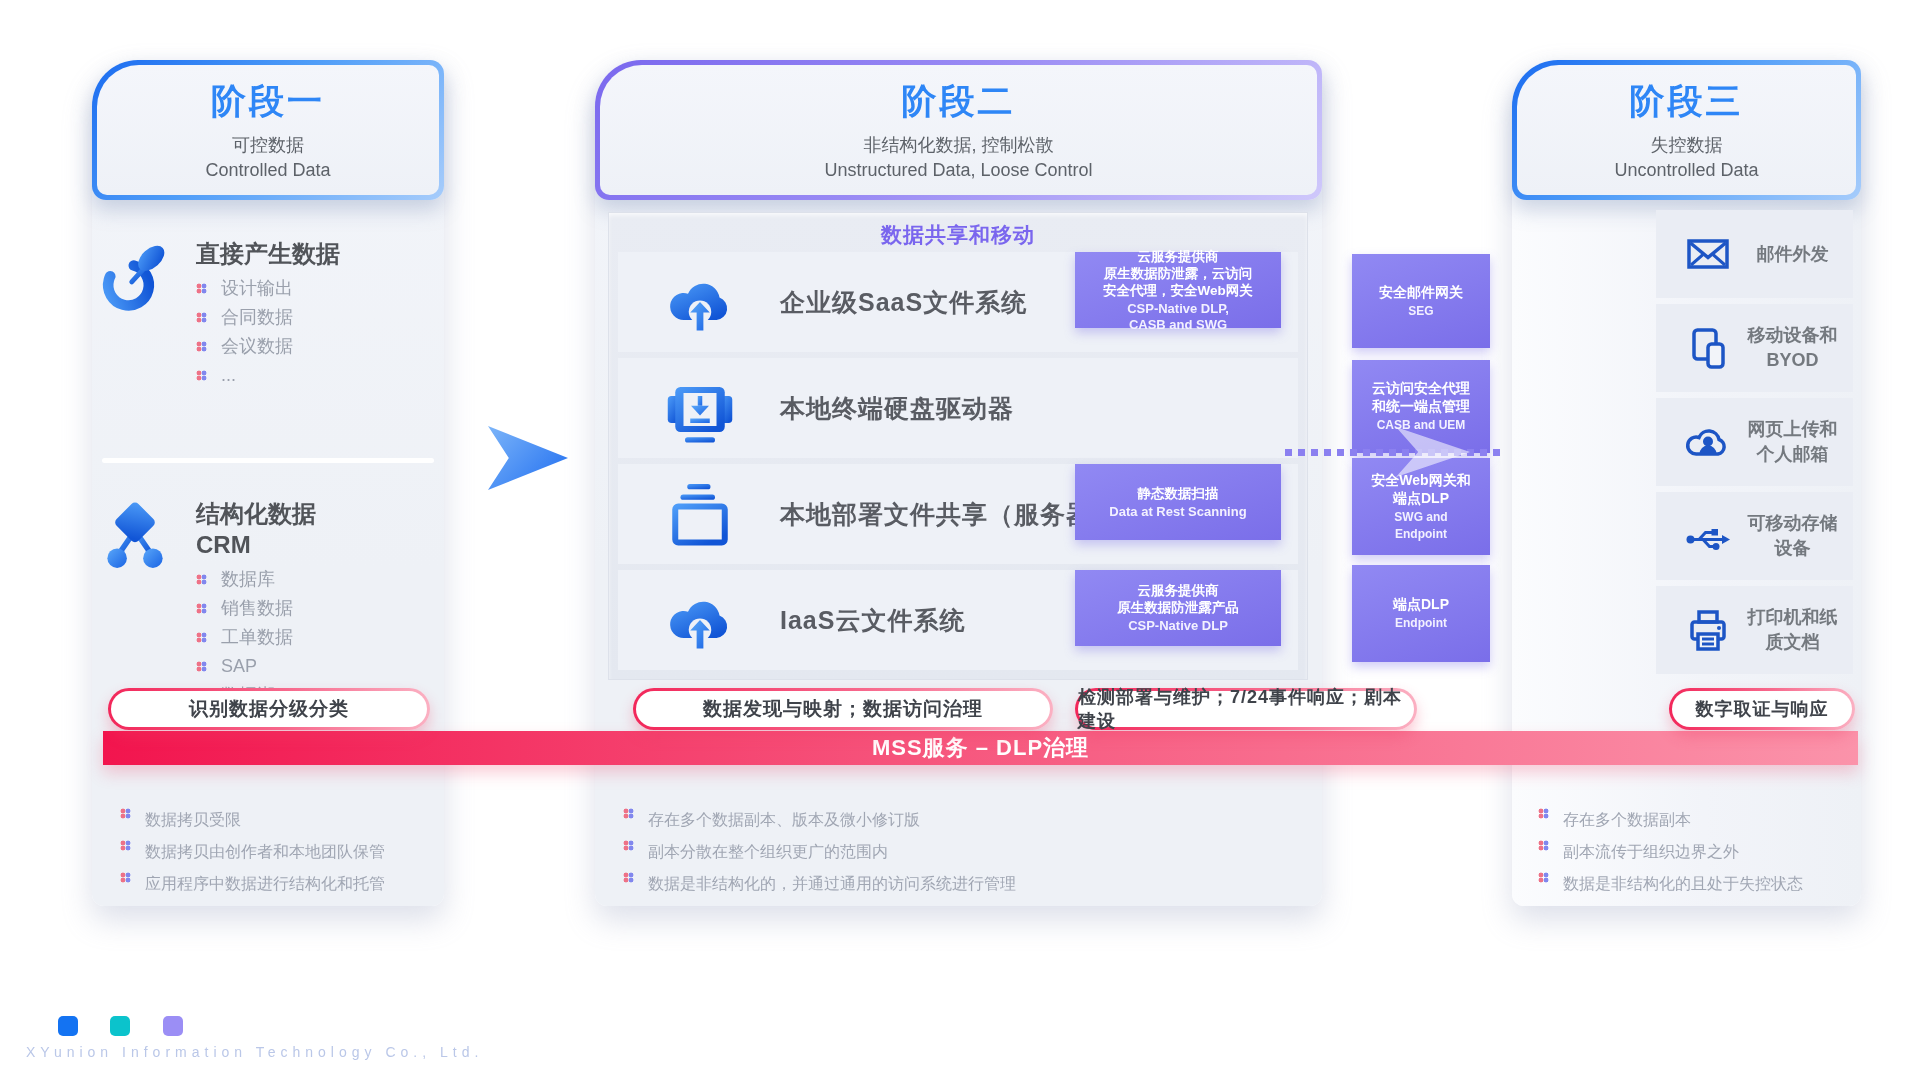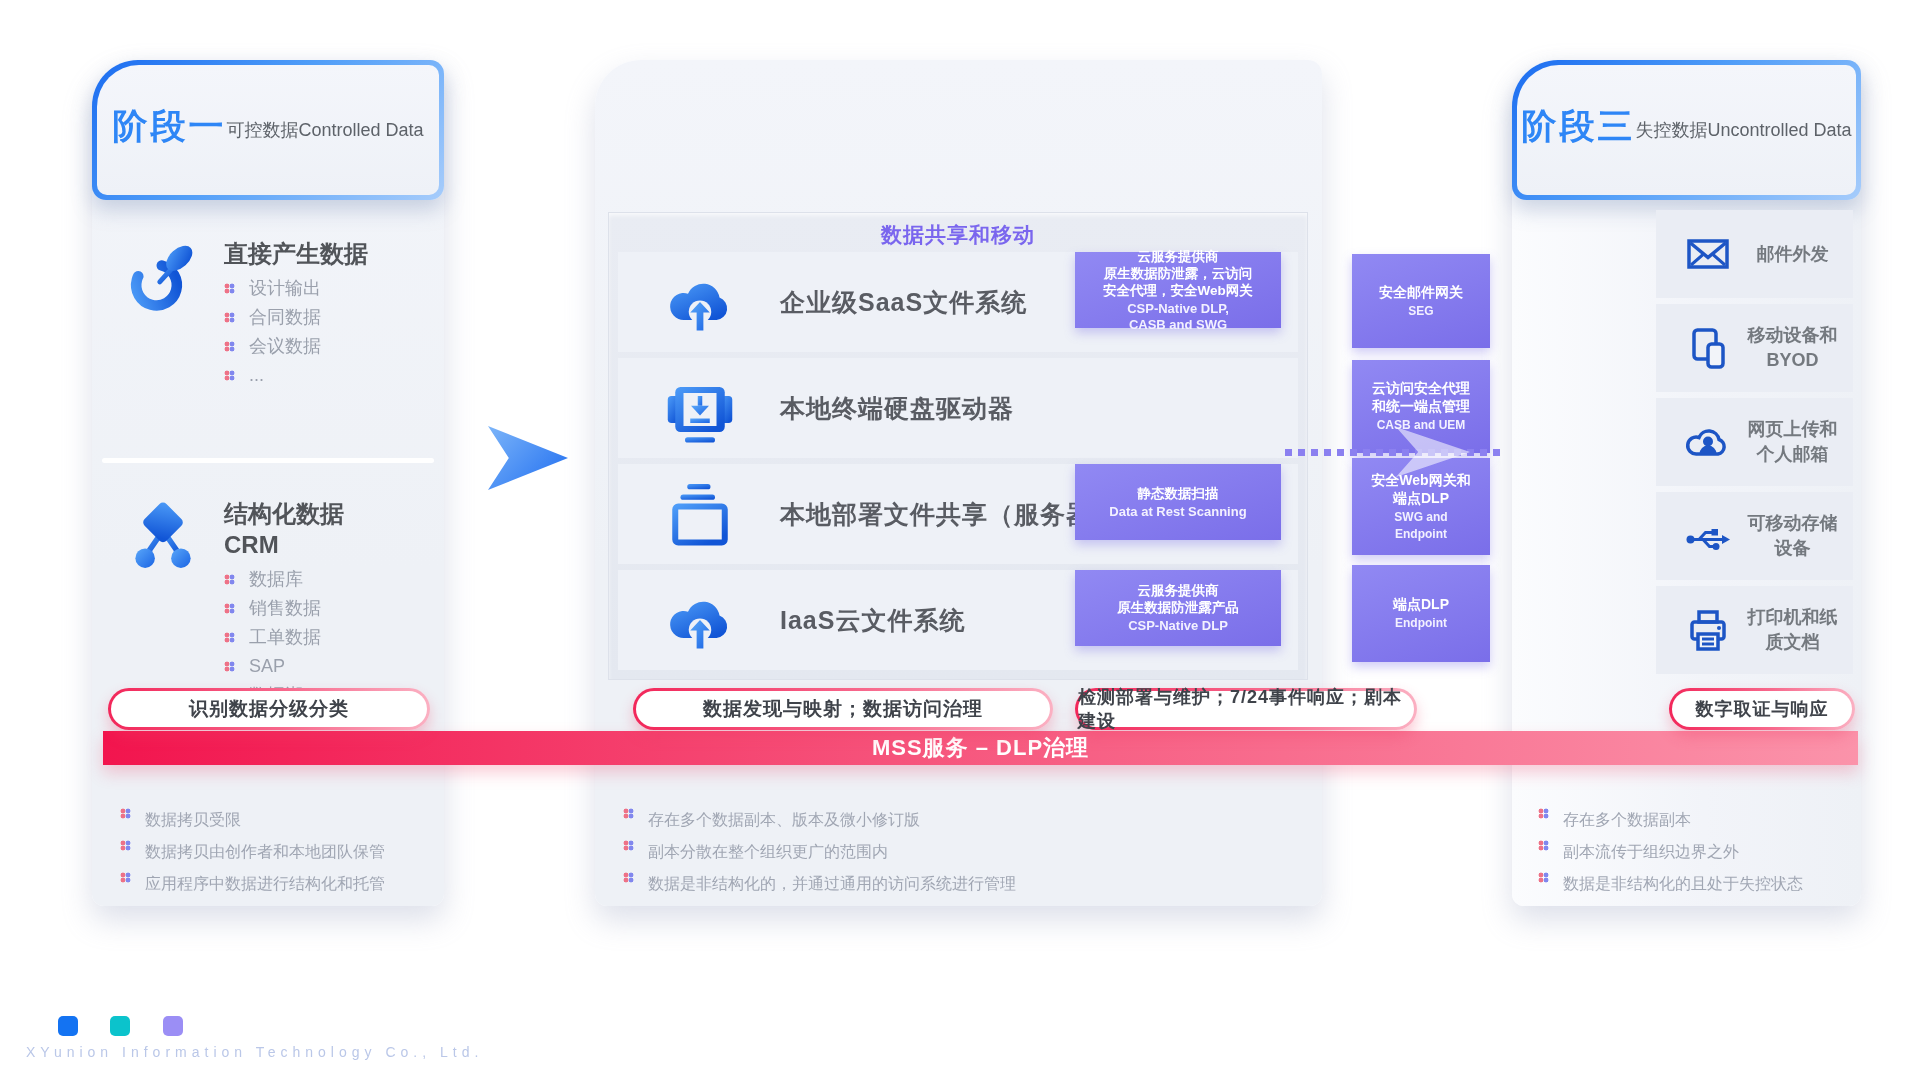--- a/index.html
+++ b/index.html
@@ -18,26 +18,26 @@
   .p3 { left:1512px; width:349px;
     background:linear-gradient(90deg,#fbfcfe 0%,#f2f4f9 55%,#eef1f6 100%); }
 
   
   .hd { position:absolute; left:0; top:0; width:100%; height:140px; padding:5px;
     border-radius:46px 14px 14px 14px; box-shadow:0 10px 20px rgba(120,140,180,.35); }
   .hd-blue   { background:linear-gradient(135deg,#1b6cf0 0%,#4f9df8 45%,#a6ccfb 100%); }
   .hd-purple { background:linear-gradient(135deg,#7a68ee 0%,#998af4 45%,#cfc8fb 100%); }
   .hd-in { width:100%; height:100%; border-radius:42px 10px 10px 10px;
     background:linear-gradient(180deg,#f4f6fb,#eef1f7);
-    display:flex; align-items:center; justify-content:center; }
+    display:flex; flex-direction:column; align-items:center; justify-content:center; }
   .hd-title { font-size:35px; font-weight:700; color:#2e86f6; letter-spacing:3px; margin-bottom:8px; }
   .hd-sub { font-size:18px; color:#5d6269; line-height:25px; }
 
   
-  .sec { position:absolute; left:32px; width:312px; display:flex; align-items:flex-start; }
+  .sec { position:absolute; left:4px; width:312px; display:flex; align-items:flex-start; }
   .bigicon { width:78px; height:78px; flex:0 0 78px; margin-right:22px; }
   .sec-h { font-size:24px; font-weight:700; color:#515459; line-height:31px; margin-bottom:8px; }
   .blist { list-style:none; }
   .blist li { display:flex; align-items:center; font-size:18px; color:#9aa0ac; line-height:23px; margin-bottom:6px; }
   .flower { display:inline-block; width:11px; height:11px; margin-right:14px; flex:0 0 11px;
     background:
       radial-gradient(circle at 27% 27%, #ee7287 2.1px, transparent 2.7px),
       radial-gradient(circle at 27% 73%, #ee7287 2.1px, transparent 2.7px),
       radial-gradient(circle at 73% 27%, #8187ee 2.1px, transparent 2.7px),
       radial-gradient(circle at 73% 73%, #8187ee 2.1px, transparent 2.7px); }
@@ -220,20 +220,27 @@
           <span>数据拷贝由创作者和本地团队保管</span>
         </li>
       <li>
           <span class="flower"></span>
           <span>应用程序中数据进行结构化和托管</span>
         </li>
     </ul>
   </section>
 
   <section class="panel p2">
+    <div class="hd hd-purple">
+      <div class="hd-in">
+        <div class="hd-title">阶段二</div>
+        <div class="hd-sub">非结构化数据, 控制松散</div>
+        <div class="hd-sub">Unstructured Data, Loose Control</div>
+      </div>
+    </div>
 
     <div class="inner">
       <div class="inner-title">数据共享和移动</div>
 
       <div class="row" style="top:40px;">
         <svg class="rowicon" viewBox="0 0 96 96">
           <path d="M27 72 a18 18 0 1 1 5-35 a22 22 0 0 1 42 5 a15.5 15.5 0 0 1-4 30 z" fill="url(#gB)"></path>
           <circle cx="48" cy="61" r="15" fill="#eef1f7"></circle>
           <path d="M48 48 L35 62 H43.5 V86 H52.5 V62 H61 Z" fill="url(#gB2)"></path>
         </svg>

